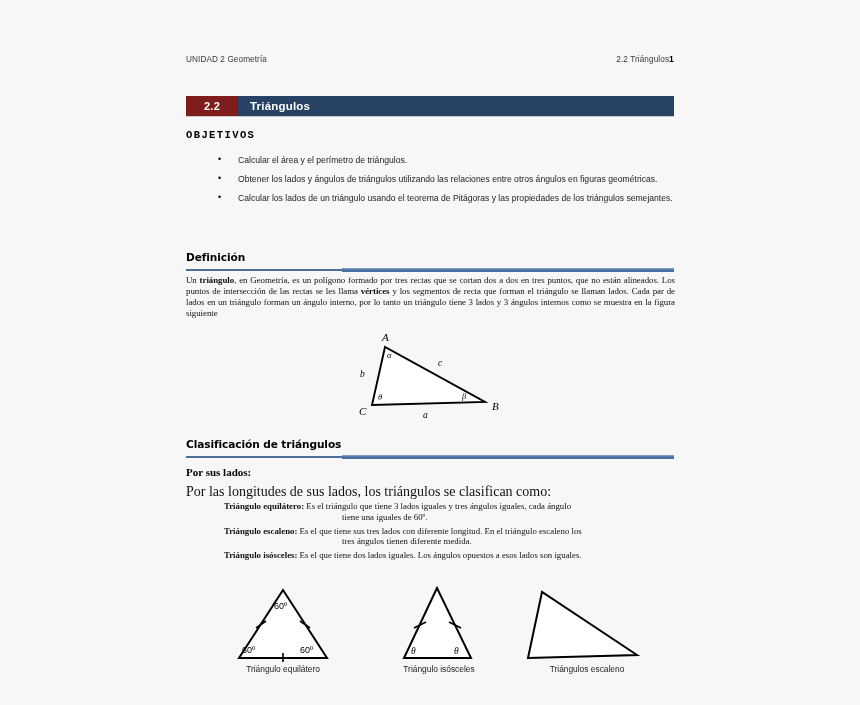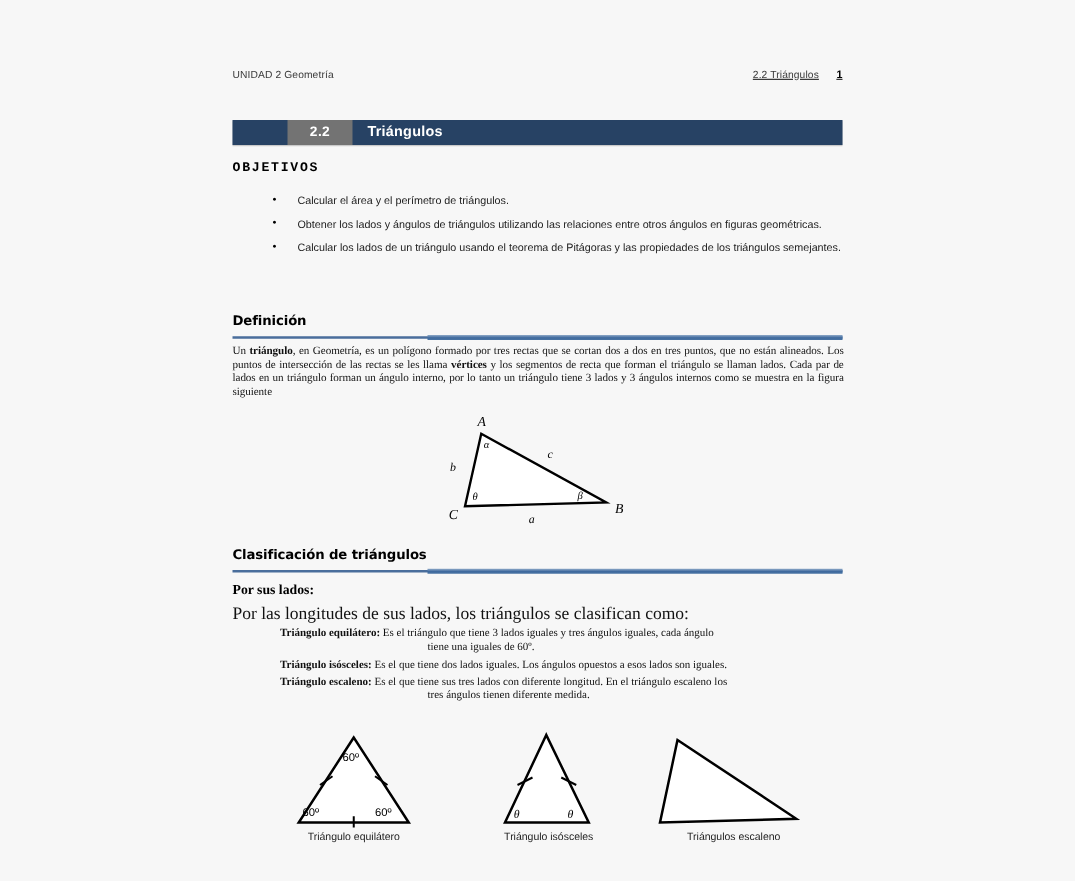--- a/index.html
+++ b/index.html
@@ -31,22 +31,21 @@
     display: flex;
     justify-content: space-between;
     align-items: baseline;
     font-size: 8.2px;
     color: #3a3a3a;
     letter-spacing: .1px;
   }
   .runhead-right {
     display: flex;
     align-items: center;
-    gap: 14px;
-    text-decoration: underline;
+    gap: 0;
   }
   .runhead-page {
     font-weight: bold;
     color: #000;
     font-size: 8.6px;
   }
 
   
   .sectionbar {
     position: absolute;
@@ -54,29 +53,28 @@
     top: 80px;
     width: 488px;
     height: 20px;
     background: #274264;
     display: flex;
     align-items: stretch;
     box-shadow: 0 1px 0 rgba(0,0,0,.18);
   }
   .sectionbar-num {
     width: 52px;
-    background: #737373;
+    background: #7f1d1d;
     color: #fff;
     font-weight: bold;
     font-size: 11px;
     display: flex;
     align-items: center;
     justify-content: center;
     letter-spacing: .3px;
-    margin-left: 44px;
   }
   .sectionbar-title {
     flex: 1;
     color: #fff;
     font-weight: bold;
     font-size: 11.5px;
     display: flex;
     align-items: center;
     padding-left: 12px;
     letter-spacing: .2px;
@@ -313,27 +311,27 @@
   <div class="porsuslados">Por sus lados:</div>
   <div class="lados-intro serif">Por las longitudes de sus lados, los triángulos se clasifican como:</div>
 
   <div class="deflist serif">
     <div class="entry hang">
       <span class="term">Triángulo equilátero:</span>
       <span>Es el triángulo que tiene  3 lados iguales y tres ángulos iguales, cada ángulo</span>
       <span class="cont">tiene una iguales de 60º.</span>
     </div>
     <div class="entry hang">
-      <span class="term">Triángulo isósceles:</span>
-      <span>Es el que tiene dos lados iguales.  Los ángulos opuestos a esos lados son iguales.</span>
-    </div>
-    <div class="entry hang">
       <span class="term">Triángulo escaleno:</span>
       <span>Es el que tiene sus tres lados con  diferente longitud.  En el triángulo escaleno los</span>
       <span class="cont">tres ángulos tienen diferente medida.</span>
+    </div>
+    <div class="entry hang">
+      <span class="term">Triángulo isósceles:</span>
+      <span>Es el que tiene dos lados iguales.  Los ángulos opuestos a esos lados son iguales.</span>
     </div>
   </div>
 
   <div class="figrow">
 
     <div class="figcell fig-equilatero">
       <svg width="150" height="80" viewBox="0 0 150 80" xmlns="http://www.w3.org/2000/svg">
         <polygon points="75,8 31,76 119,76" fill="#ffffff" stroke="#000000" stroke-width="2" stroke-linejoin="miter"></polygon>
 
         <line x1="48" y1="46" x2="58" y2="39" stroke="#000" stroke-width="1.6"></line>

